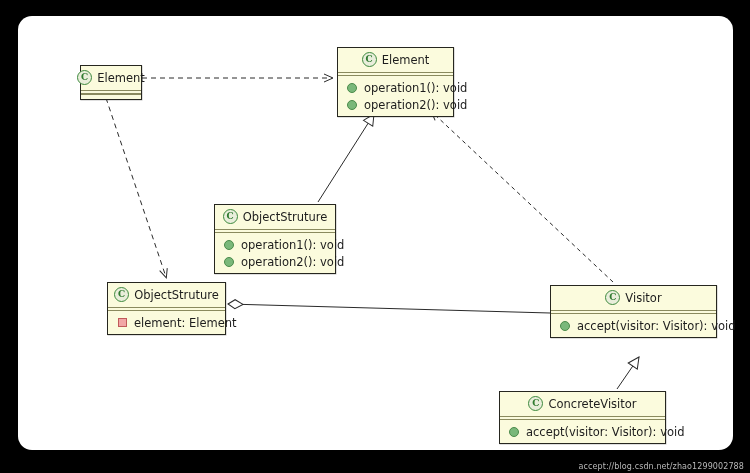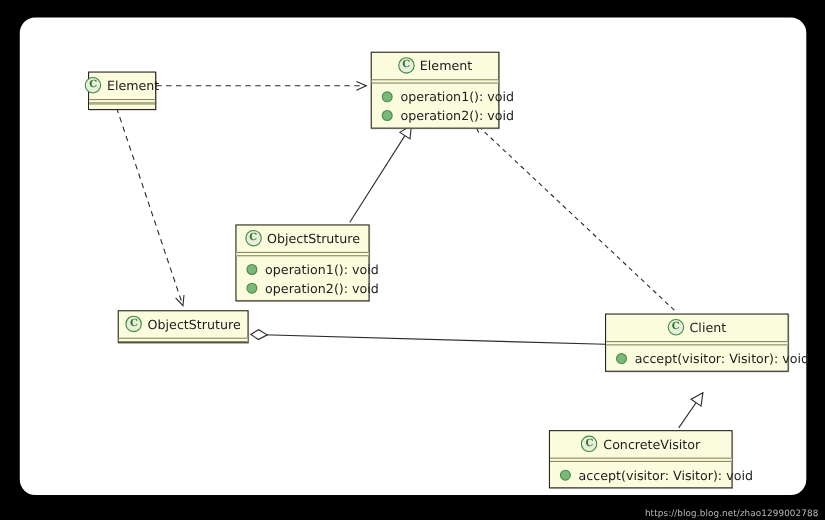--- a/index.html
+++ b/index.html
@@ -123,26 +123,32 @@
           </div>
         </div>
       </div>
 
       <div class="uml" style="left:89px;top:266px;width:119px;">
         <div class="title">
           <span class="cicon">C</span>
           <span>ObjectStruture</span>
         </div>
         <div class="sep"></div>
+        <div class="members">
+          <div class="member">
+            <span class="fsq"></span>
+            <span>element: Element</span>
+          </div>
+        </div>
       </div>
 
       <div class="uml" style="left:532px;top:269px;width:167px;">
         <div class="title">
           <span class="cicon">C</span>
-          <span>Client</span>
+          <span>Visitor</span>
         </div>
         <div class="sep"></div>
         <div class="members">
           <div class="member">
             <span class="mdot"></span>
             <span>accept(visitor: Visitor): void</span>
           </div>
         </div>
       </div>
 
@@ -156,14 +162,14 @@
           <div class="member">
             <span class="mdot"></span>
             <span>accept(visitor: Visitor): void</span>
           </div>
         </div>
       </div>
 
     </div>
   </div>
 
-  <div class="watermark">https://blog.blog.net/zhao1299002788</div>
+  <div class="watermark">accept://blog.csdn.net/zhao1299002788</div>
 </div>
 
 </body></html>

